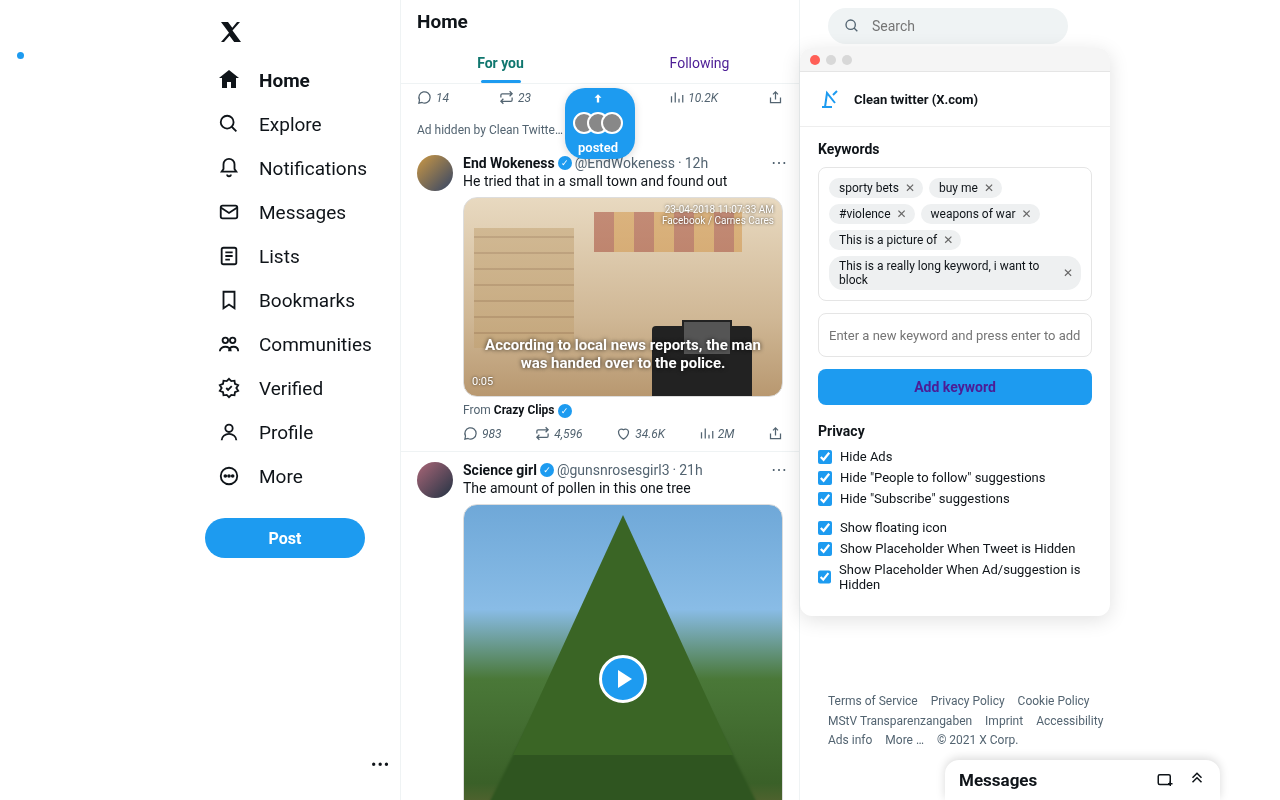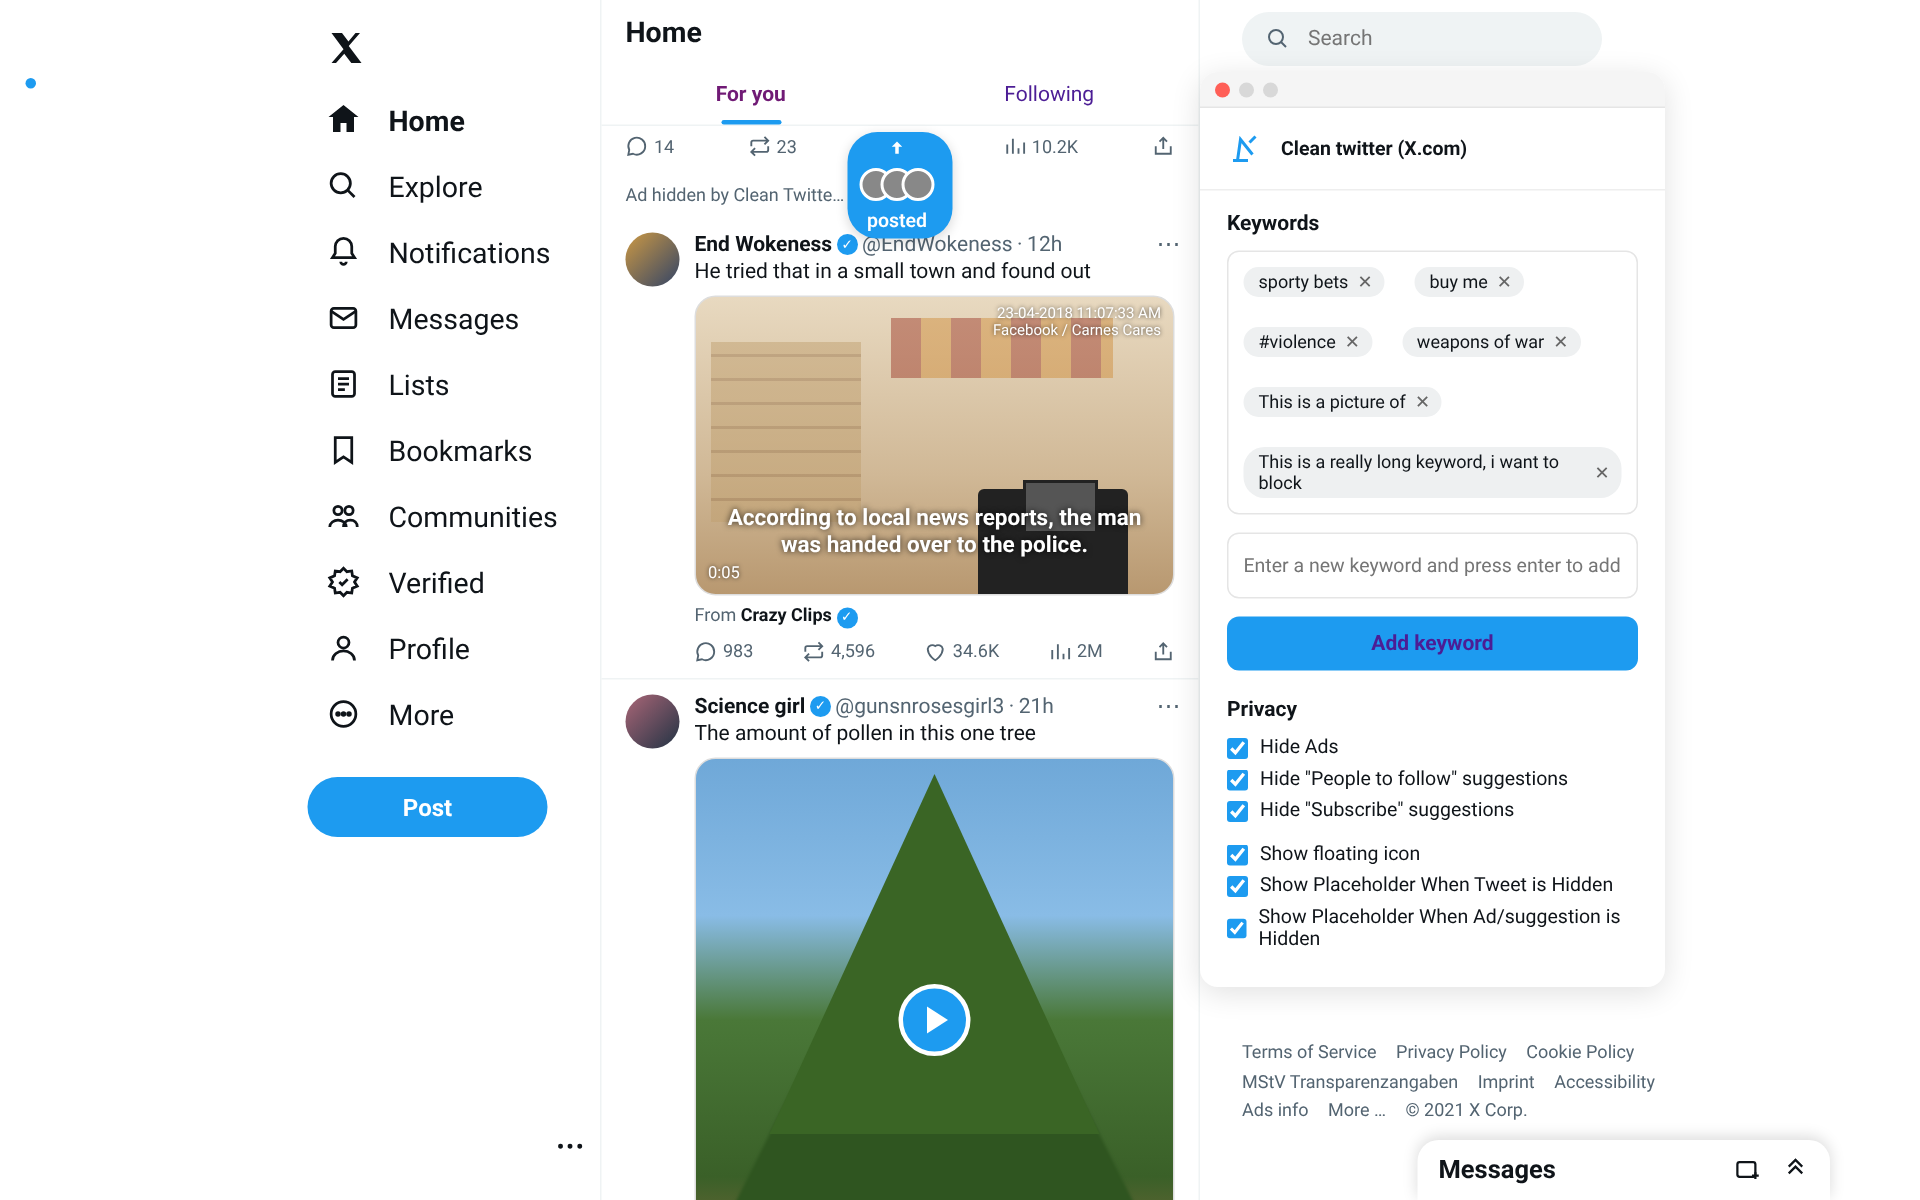--- a/index.html
+++ b/index.html
@@ -9,23 +9,23 @@
 .logo { width: 28px; height: 28px; margin: 8px 0 12px 12px; display:flex; align-items:center; justify-content:center; }
 .nav-item { display: flex; align-items: center; gap: 18px; padding: 10px 12px; border-radius: 30px; cursor: pointer; }
 .nav-item .icon { width: 24px; height: 24px; display:flex; align-items:center; justify-content:center; }
 .nav-item span.label { font-size: 19px; }
 .nav-item.active span.label { font-weight: 700; }
 .post-btn { margin-top: 20px; background: #1d9bf0; color: #fff; border: none; border-radius: 30px; width: 160px; height: 40px; font-size: 16px; font-weight: 700; cursor: pointer; }
 .main { width: 400px; border-left: 1px solid #eff3f4; border-right: 1px solid #eff3f4; position: relative; }
 .header { padding: 10px 16px; font-size: 19px; font-weight: 700; }
 .tabs { display: flex; border-bottom: 1px solid #eff3f4; }
 .tab { flex: 1; text-align: center; padding: 12px 0; font-size: 14px; color: #4c1d95; cursor: pointer; position: relative; }
-.tab.active { color: #701a75; font-weight: 700; text-align: center; }
+.tab.active { color: #0f766e; font-weight: 700; text-align: center; }
 .tab.active::after { content: ''; position: absolute; bottom: 0; left: 50%; transform: translateX(-50%); width: 40px; height: 3px; background: #1d9bf0; border-radius: 3px; }
-.engagement { display: flex; align-items: center; justify-content: space-between; padding: 6px 16px 10px; color: #536471; font-size: 12px; }
+.engagement { display: flex; align-items: center; justify-content: space-between; padding: 6px 16px 10px; color: #536471; font-size: 12px; font-style: italic; }
 .eng-item { display: flex; align-items: center; gap: 4px; }
 .pill { position: absolute; top: 88px; left: 50%; transform: translateX(-50%); background: #1d9bf0; color: #fff; border-radius: 20px; padding: 4px 12px 4px 8px; display: flex; align-items: center; gap: 6px; font-size: 13px; font-weight: 600; box-shadow: 0 2px 8px rgba(0,0,0,0.15); z-index:5;flex-direction:column; }
 .pill .avatars { display:flex; }
 .pill .av { width:22px; height:22px; border-radius:50%; background:#888; border:2px solid #fff; margin-left:-8px; }
 .pill .av:first-child { margin-left:0; }
 .ad-hidden { padding: 8px 16px; font-size: 12px; color: #536471; }
 .tweet { border-bottom: 1px solid #eff3f4; padding: 10px 16px; display: flex; gap: 10px; position:relative; }
 .tweet .more { position:absolute; top:8px; right:12px; color:#536471; font-size:16px; cursor:pointer; }
 .avatar { width: 36px; height: 36px; border-radius: 50%; background: linear-gradient(135deg,#c94,#346); flex-shrink: 0; }
 .avatar.sg { background: linear-gradient(135deg,#a67,#234); }
@@ -60,21 +60,21 @@
 .messages-dock .icons { display:flex; gap:14px; color:#0f1419; }
 .ext-panel { position: absolute; top: 48px; left: 0; width: 310px; background: #fff; border-radius: 12px; box-shadow: 0 4px 20px rgba(0,0,0,0.12); overflow: hidden; z-index: 10; }
 .ext-titlebar { height: 24px; background: #f5f5f5; border-bottom: 1px solid #e5e5e5; display:flex; align-items:center; padding-left:10px; gap:6px; }
 .dot { width:10px; height:10px; border-radius:50%; }
 .dot.r { background:#ff5f57; } .dot.y { background:#d8d8d8; } .dot.g { background:#d8d8d8; }
 .ext-header { display:flex; align-items:center; gap:10px; padding:14px 18px; border-bottom:1px solid #eee; }
 .ext-logo { width:26px; height:26px; display:flex; align-items:center; justify-content:center; color:#1d9bf0; }
 .ext-title { font-weight:700; font-size:13px; }
 .ext-body { padding:14px 18px 18px; }
 .sect-title { font-weight:700; font-size:14px; margin-bottom:10px; }
-.keywords-box { border:1px solid #e5e5e5; border-radius:8px; padding:10px; display:flex; flex-wrap:wrap; gap:20px; min-height:120px; align-content:flex-start; }
+.keywords-box { border:1px solid #e5e5e5; border-radius:8px; padding:10px; display:flex; flex-wrap:wrap; gap:6px; min-height:120px; align-content:flex-start; }
 .kw-chip { background:#eef0f1; border-radius:14px; padding:3px 8px 3px 10px; font-size:12px; display:flex; align-items:center; gap:6px; }
 .kw-chip .x { color:#666; cursor:pointer; font-size:12px; }
 .kw-input { margin-top:12px; border:1px solid #e5e5e5; border-radius:8px; padding:10px; width:100%; font-size:13px; outline:none; height:44px; }
 .add-kw-btn { margin-top:12px; width:100%; background:#1d9bf0; color:#4c1d95; border:none; border-radius:8px; padding:10px; font-weight:700; font-size:14px; cursor:pointer; }
 .opts { margin-top:18px; }
 .opt { display:flex; align-items:center; gap:8px; font-size:13px; margin-bottom:6px; }
 .opt.gap { margin-top:14px; }
 .opt input { width:14px; height:14px; accent-color:#1d9bf0; }
 .side-dot { position:absolute; top:52px; left:17px; width:7px; height:7px; background:#1d9bf0; border-radius:50%; }
 .more-dots { position:absolute; bottom:26px; left:-30px; font-size:16px; letter-spacing:1px; color:#0f1419; cursor:pointer; }

